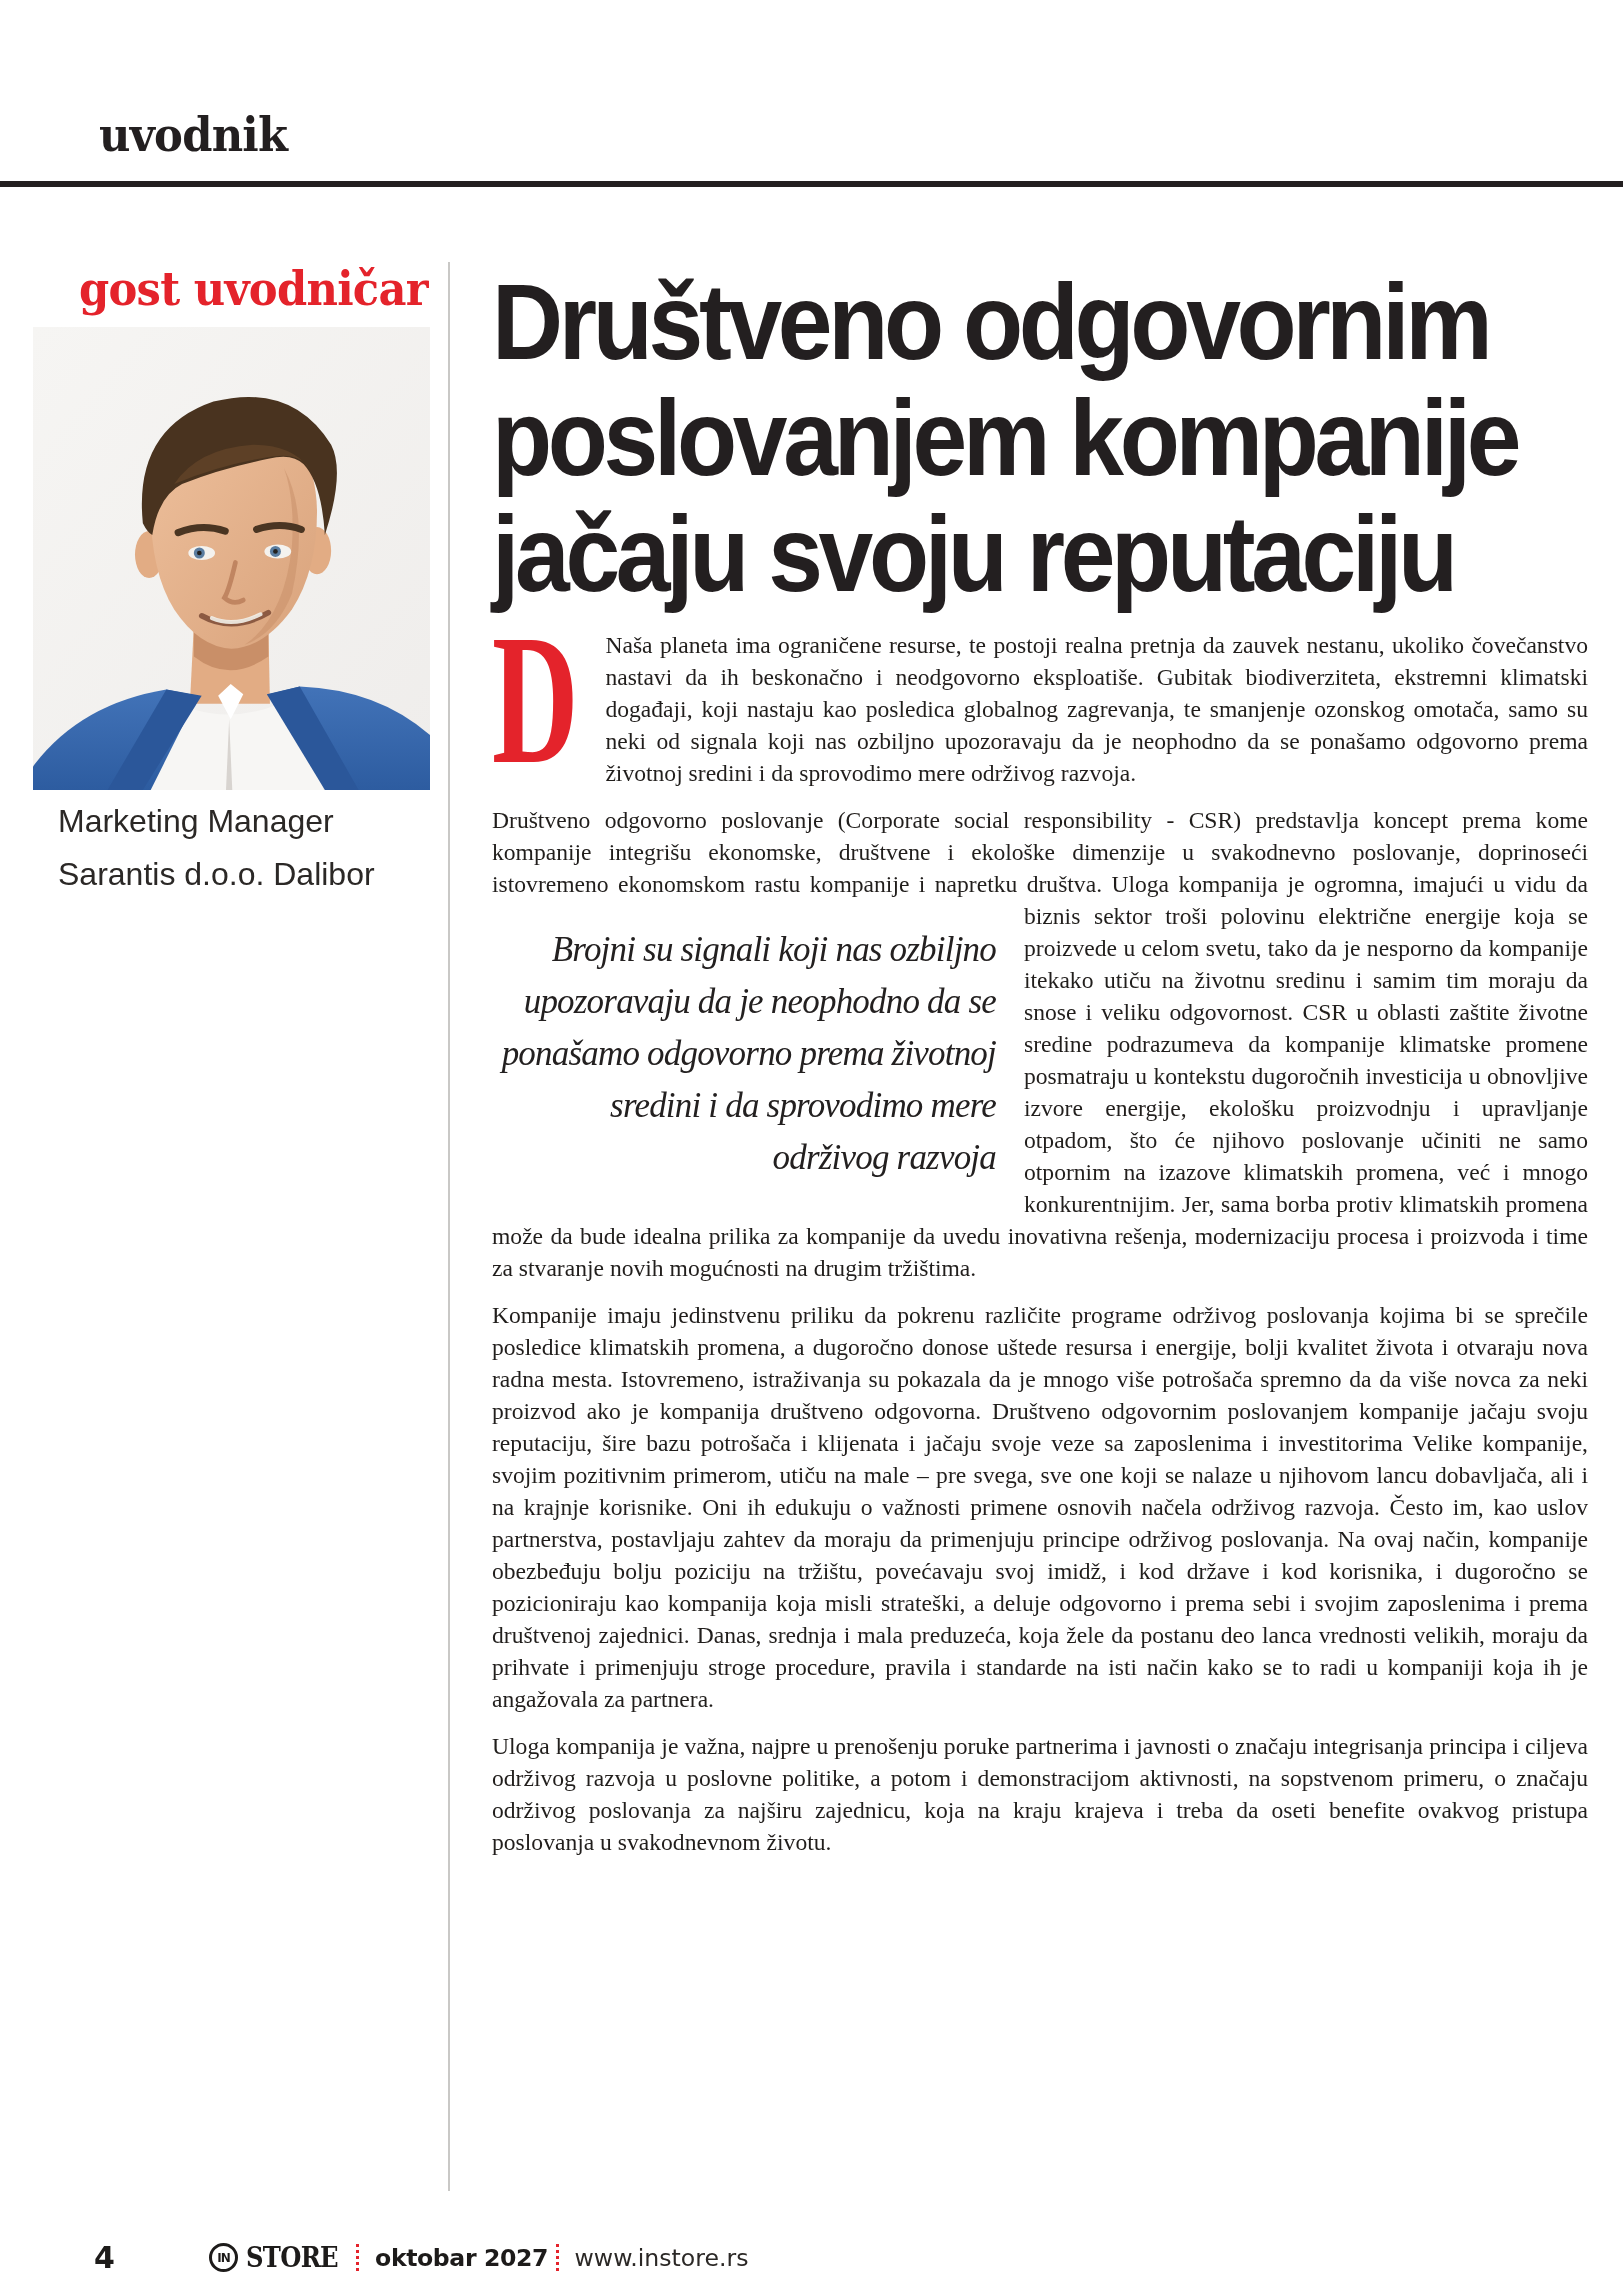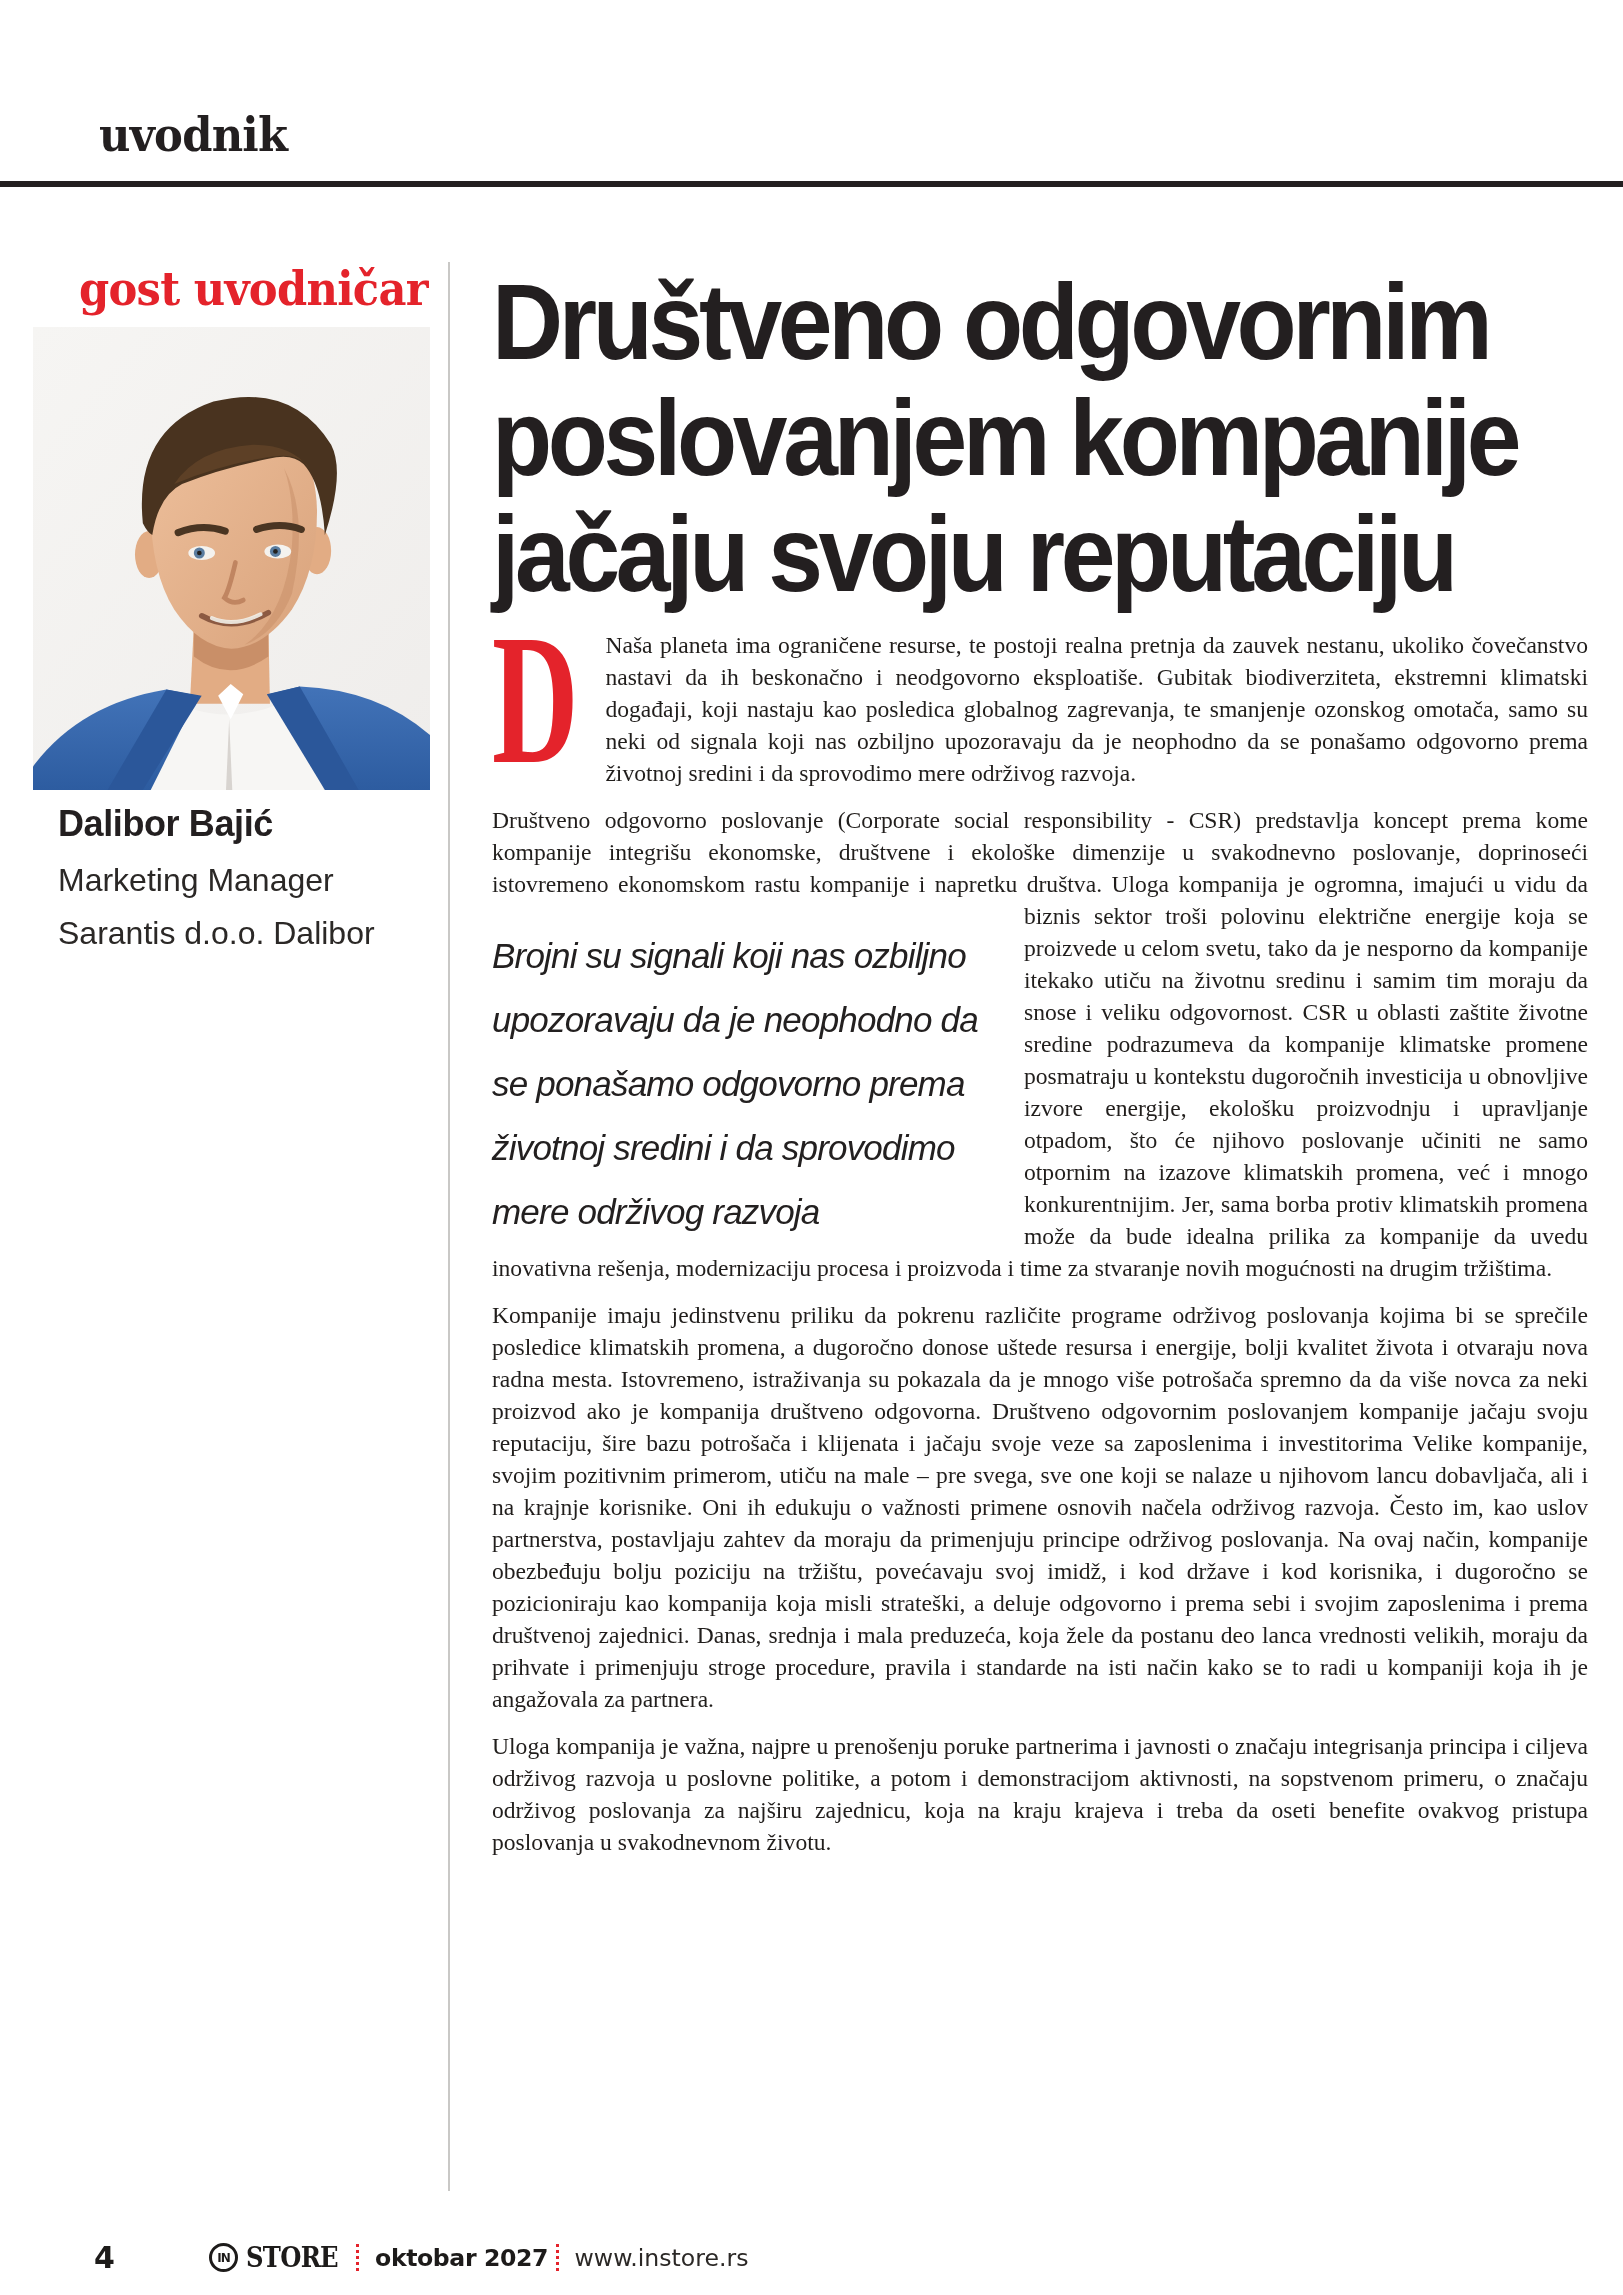--- a/index.html
+++ b/index.html
@@ -54,22 +54,22 @@
   }
   .body-copy p + p{margin-top:15px;}
   .drop-cap{
     float:left;width:93px;height:130px;margin:4.7px 20.4px 0 0;overflow:visible;
     font-family:"Liberation Serif", serif;font-weight:700;color:#e4232b;
     font-size:187px;line-height:130px;
     transform:scaleX(.64);transform-origin:left top;
   }
   .pull-quote{
     float:left;width:504px;margin:7.9px 28px 6.3px 0;padding-top:15.7px;
-    font-family:Liberation Sans, sans-serif;font-style:italic;
-    font-size:35px;line-height:64px;text-align:left;color:#232020;
+    font-family:Liberation Serif, serif;font-style:italic;
+    font-size:35px;line-height:52px;text-align:right;color:#232020;
     letter-spacing:-0.8px;
   }
   
   .footer{
     position:absolute;left:94px;top:2240px;height:35px;
     display:flex;align-items:center;
     font-family:"DejaVu Sans", "Liberation Sans", sans-serif;color:#1d1b1a;
   }
   .page-num{font-size:30px;font-weight:700;margin-right:94px;}
   .logo{display:flex;align-items:center;}
@@ -147,21 +147,20 @@
     <circle cx="309" cy="286" r="3" fill="#22211f"></circle>
 
     <path d="M258 300 Q250 335 244 345 Q255 355 268 348" stroke="#c08561" stroke-width="6" fill="none" stroke-linecap="round"></path>
 
     <path d="M215 368 Q255 390 300 364" stroke="#8c5a42" stroke-width="7" fill="none" stroke-linecap="round"></path>
     <path d="M228 371 Q256 383 290 366" stroke="#f2efe9" stroke-width="5" fill="none" stroke-linecap="round" opacity="0.9"></path>
   </svg>
 </div>
 
 <div class="author">
-  <div class="name">Dalibor Bajić</div>
   <div class="role">Marketing Manager</div>
   <div class="role">Sarantis d.o.o. Dalibor</div>
 </div>
 
 <div class="v-divider"></div>
 
 <div class="article">
   <div class="headline">
     <div>Društveno odgovornim</div>
     <div>poslovanjem kompanije</div>

